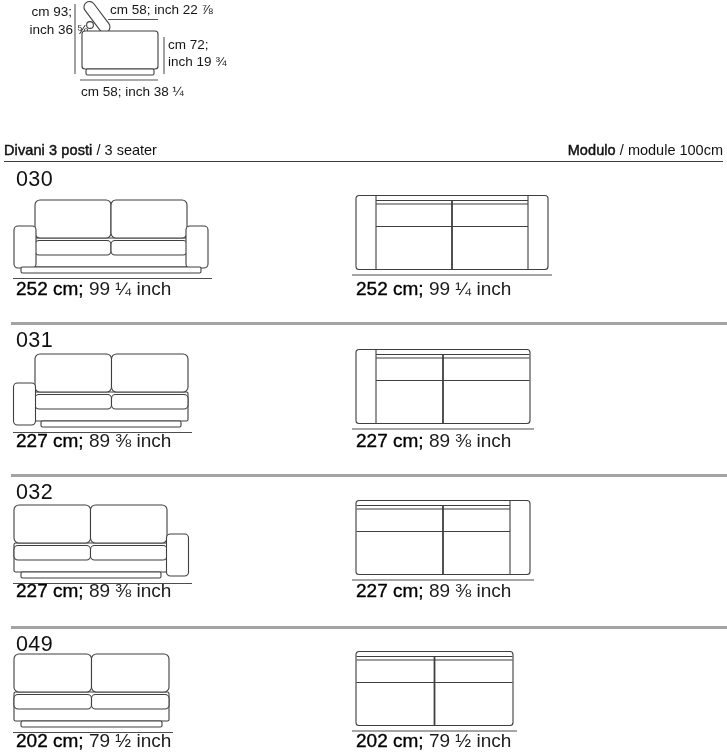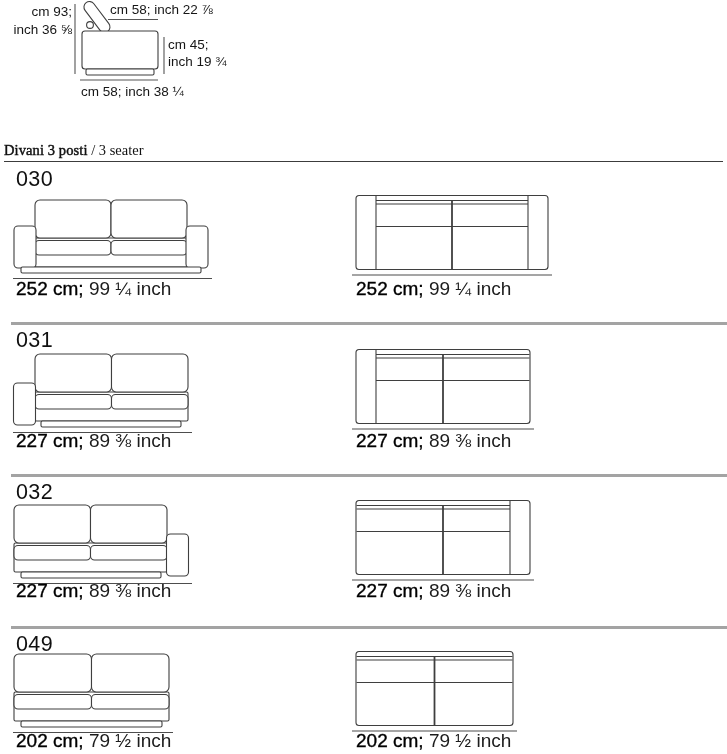--- a/index.html
+++ b/index.html
@@ -3,40 +3,40 @@
 <meta charset="utf-8">
 <style>
   html,body{margin:0;padding:0;background:#fff;}
   .page{position:relative;width:727px;height:754px;background:#ffffff;overflow:hidden;
         font-family:"Liberation Sans","DejaVu Sans",sans-serif;color:#111;}
   .lbl{position:absolute;font-size:13.5px;line-height:17px;white-space:nowrap;color:#161616;}
   .lbl.ra{text-align:right;}
   .diagram-svg{position:absolute;left:60px;top:0;overflow:visible;}
   .hdr{position:absolute;top:142px;left:4px;width:719px;height:19px;
        border-bottom:1.2px solid #3c3c3c;display:flex;justify-content:space-between;
-       font-size:14.5px;line-height:16px;font-family:Liberation Serif, serif;}
+       font-size:14.5px;line-height:16px;}
   .semibold{-webkit-text-stroke:.45px currentColor;letter-spacing:.1px;}
   .section{position:absolute;left:11px;width:727px;}
   .sec-line{border-top:3px solid #a3a3a3;}
   .code{position:absolute;left:5px;font-size:21.5px;line-height:22px;letter-spacing:.4px;color:#101010;}
   .drawing{position:absolute;}
   .drawing svg{display:block;overflow:visible;}
   .meas{position:absolute;font-size:19px;line-height:17px;white-space:nowrap;color:#1c1c1c;}
   .meas .cm{-webkit-text-stroke:.35px #000;color:#000;}
 </style>
 </head>
 <body>
 
 <div class="page">
 
   <div>
     <div class="lbl ra" style="left:0;top:3px;width:72px">cm 93;</div>
-    <div class="lbl ra" style="left:0;top:21px;width:72px">inch 36 ⅝</div>
+    <div class="lbl ra" style="left:16px;top:21px;width:72px">inch 36 ⅝</div>
     <div class="lbl" style="left:110px;top:1px">cm 58; inch 22 ⅞</div>
-    <div class="lbl" style="left:168px;top:36px">cm 45;</div>
+    <div class="lbl" style="left:168px;top:36px">cm 72;</div>
     <div class="lbl" style="left:168px;top:53px">inch 19 ¾</div>
     <div class="lbl" style="left:81px;top:83px">cm 58; inch 38 ¼</div>
 
     <svg class="diagram-svg" width="115" height="86" viewBox="0 0 115 86" fill="none" stroke="#3f3f3f" stroke-width="1.1">
 
       <line x1="15" y1="4" x2="15" y2="74" stroke="#555"></line>
       <line x1="48" y1="19.5" x2="98" y2="19.5" stroke="#555"></line>
       <line x1="104" y1="37" x2="104" y2="74" stroke="#555"></line>
       <line x1="20" y1="80" x2="98" y2="80" stroke="#555"></line>
 
@@ -46,20 +46,21 @@
       <circle cx="30" cy="25" r="3.4"></circle>
 
       <rect x="22" y="31" width="76" height="38" rx="3" fill="#fff"></rect>
 
       <rect x="26" y="69" width="68" height="6" rx="1.5" fill="#fff"></rect>
     </svg>
   </div>
 
   <div class="hdr">
     <span><span class="semibold">Divani 3 posti</span><span> / 3 seater</span></span>
+    <span><span class="semibold">Modulo</span><span> / module 100cm</span></span>
   </div>
 
   <section class="section" style="top:163px;height:159px">
     <div class="code" style="top:5px">030</div>
     <div class="drawing" style="left:2px;top:34px">
         <svg width="200" height="84" viewBox="0 0 200 84" fill="none" stroke="#3f3f3f" stroke-width="1.1">
           <rect x="22" y="41" width="152" height="29" rx="1.5" fill="#fff"></rect>
           <rect x="22" y="3" width="76" height="38" rx="5" fill="#fff"></rect>
           <rect x="98" y="3" width="76" height="38" rx="5" fill="#fff"></rect>
           <rect x="22" y="43.5" width="76" height="14.5" rx="4" fill="#fff"></rect>

